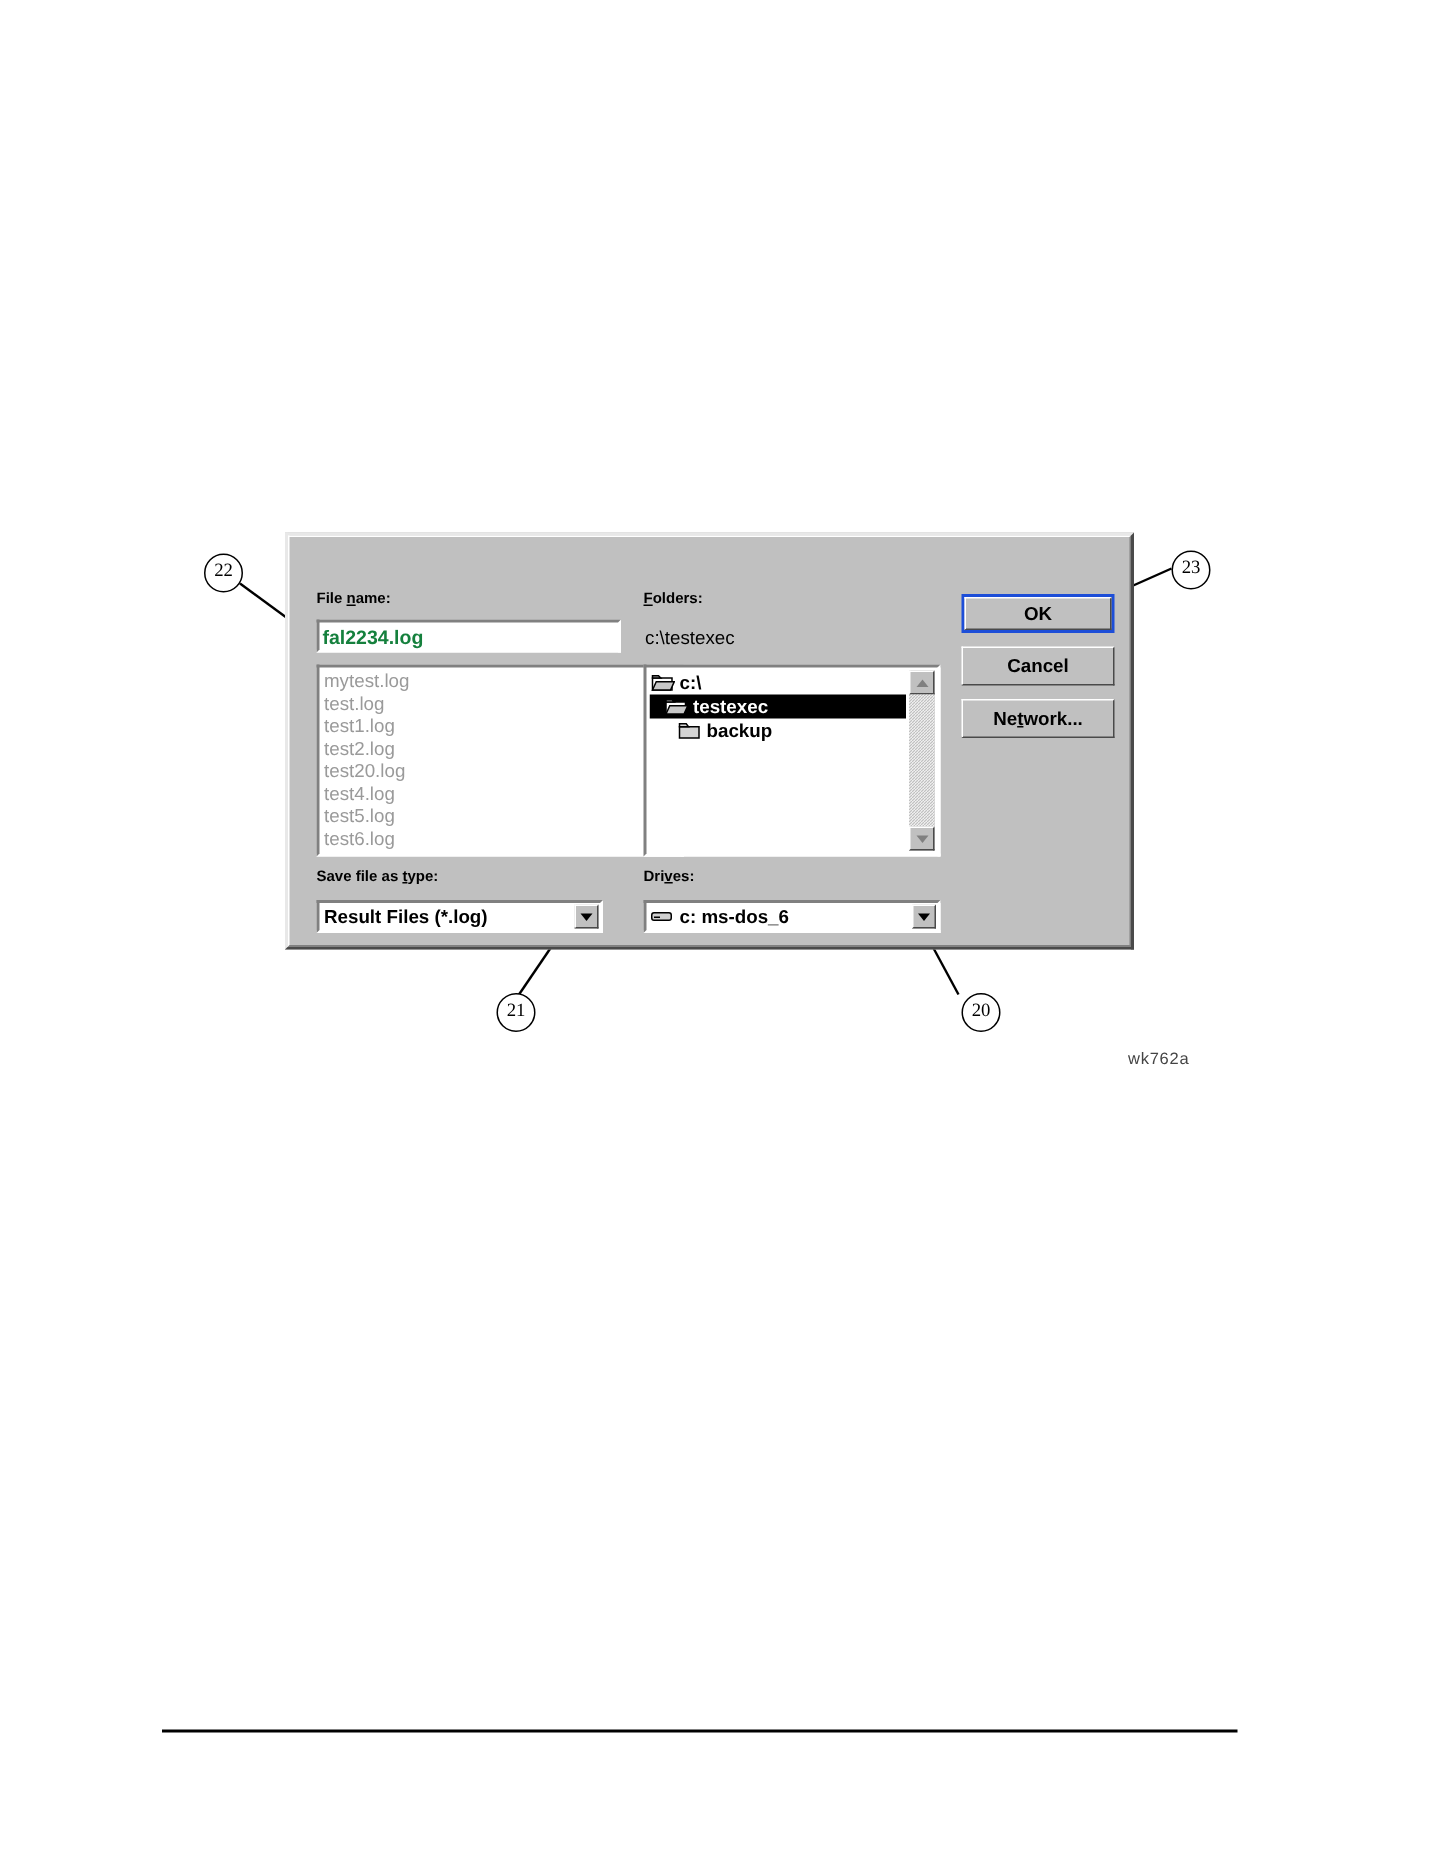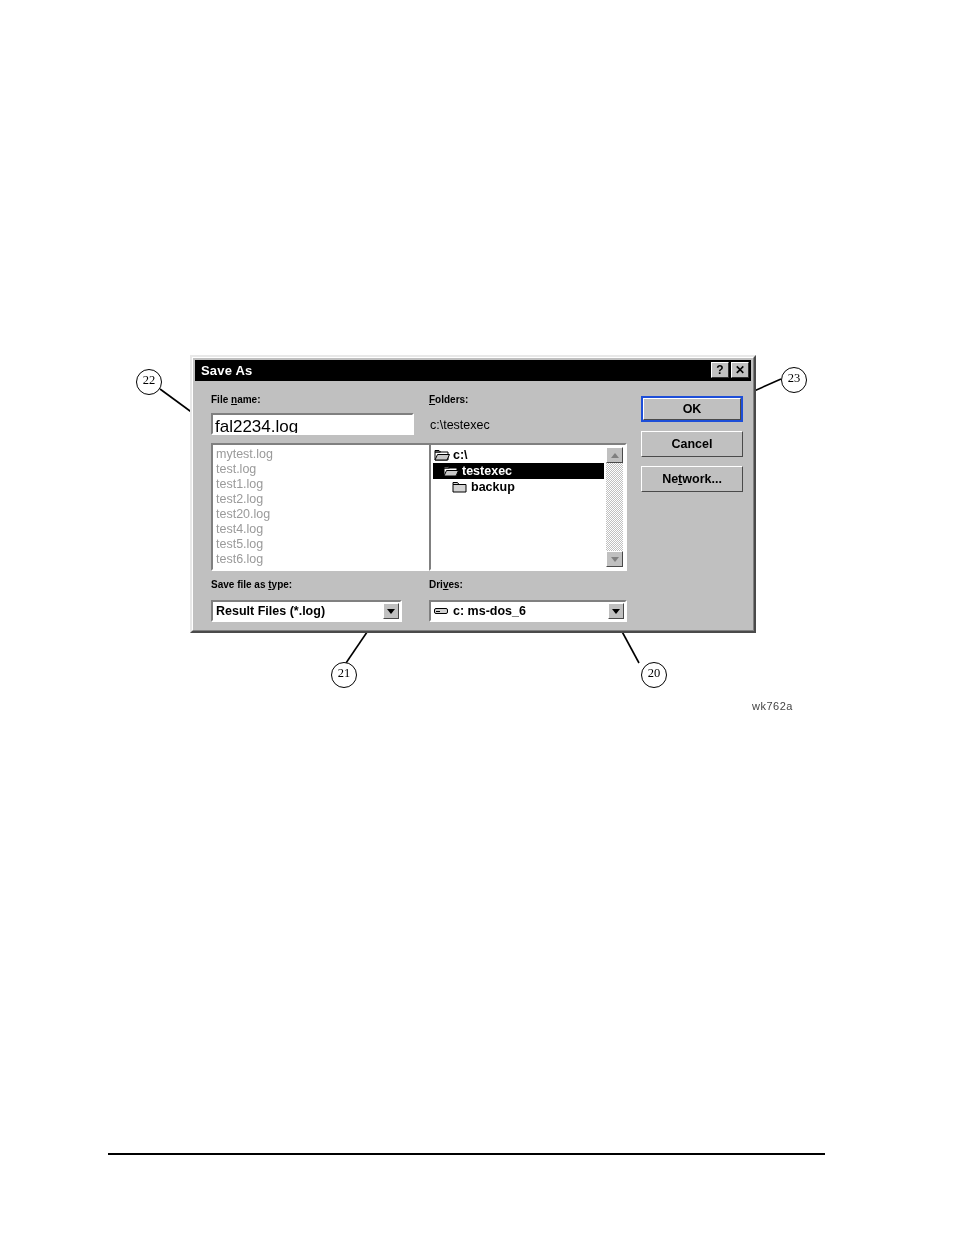--- a/index.html
+++ b/index.html
@@ -111,23 +111,23 @@
     border-left: 2px solid #808080;
     border-right: 2px solid #ffffff;
     border-bottom: 2px solid #ffffff;
     box-sizing: border-box;
     overflow: hidden;
   }
   #filename-value {
     position: absolute;
     left: 2px;
     top: 2px;
-    font-size: 17px;
-    font-weight: normal;
-    color: #000000;
+    font-size: 13px;
+    font-weight: bold;
+    color: #15803d;
     white-space: nowrap;
   }
 
   
   #filelist-box {
     position: absolute;
     left: 18px;
     top: 85px;
     width: 245px;
     height: 128px;
@@ -401,31 +401,20 @@
   <div class="callout" style="left:331px; top:662px;">
     <span>21</span>
   </div>
   <div class="callout" style="left:625px; top:662px;margin-left:16px;">
     <span>20</span>
   </div>
 
   <div id="dialog">
     <div id="dialog-inner">
 
-      <div class="titlebar">
-        <span class="titlebar-text">Save As</span>
-        <div class="title-btns">
-          <div class="title-btn">
-            <span>?</span>
-          </div>
-          <div class="title-btn">
-            <span>✕</span>
-          </div>
-        </div>
-      </div>
 
       <div class="lbl" style="left:18px; top:36px;">
         <span>File </span><span class="u">n</span><span>ame:</span>
       </div>
 
       <div id="filename-field">
         <span id="filename-value">fal2234.log</span>
       </div>
 
       <div id="filelist-box">

